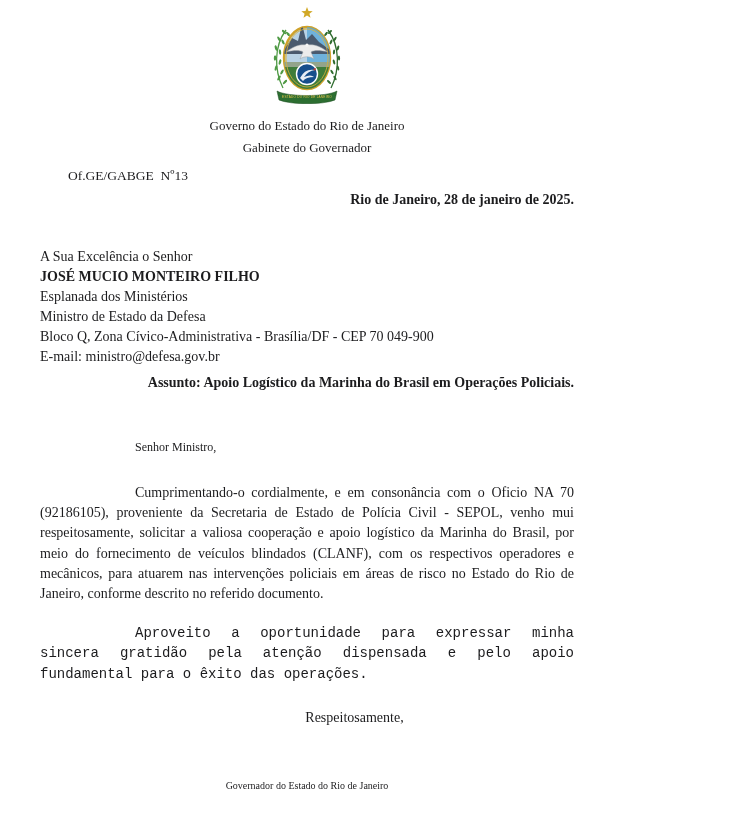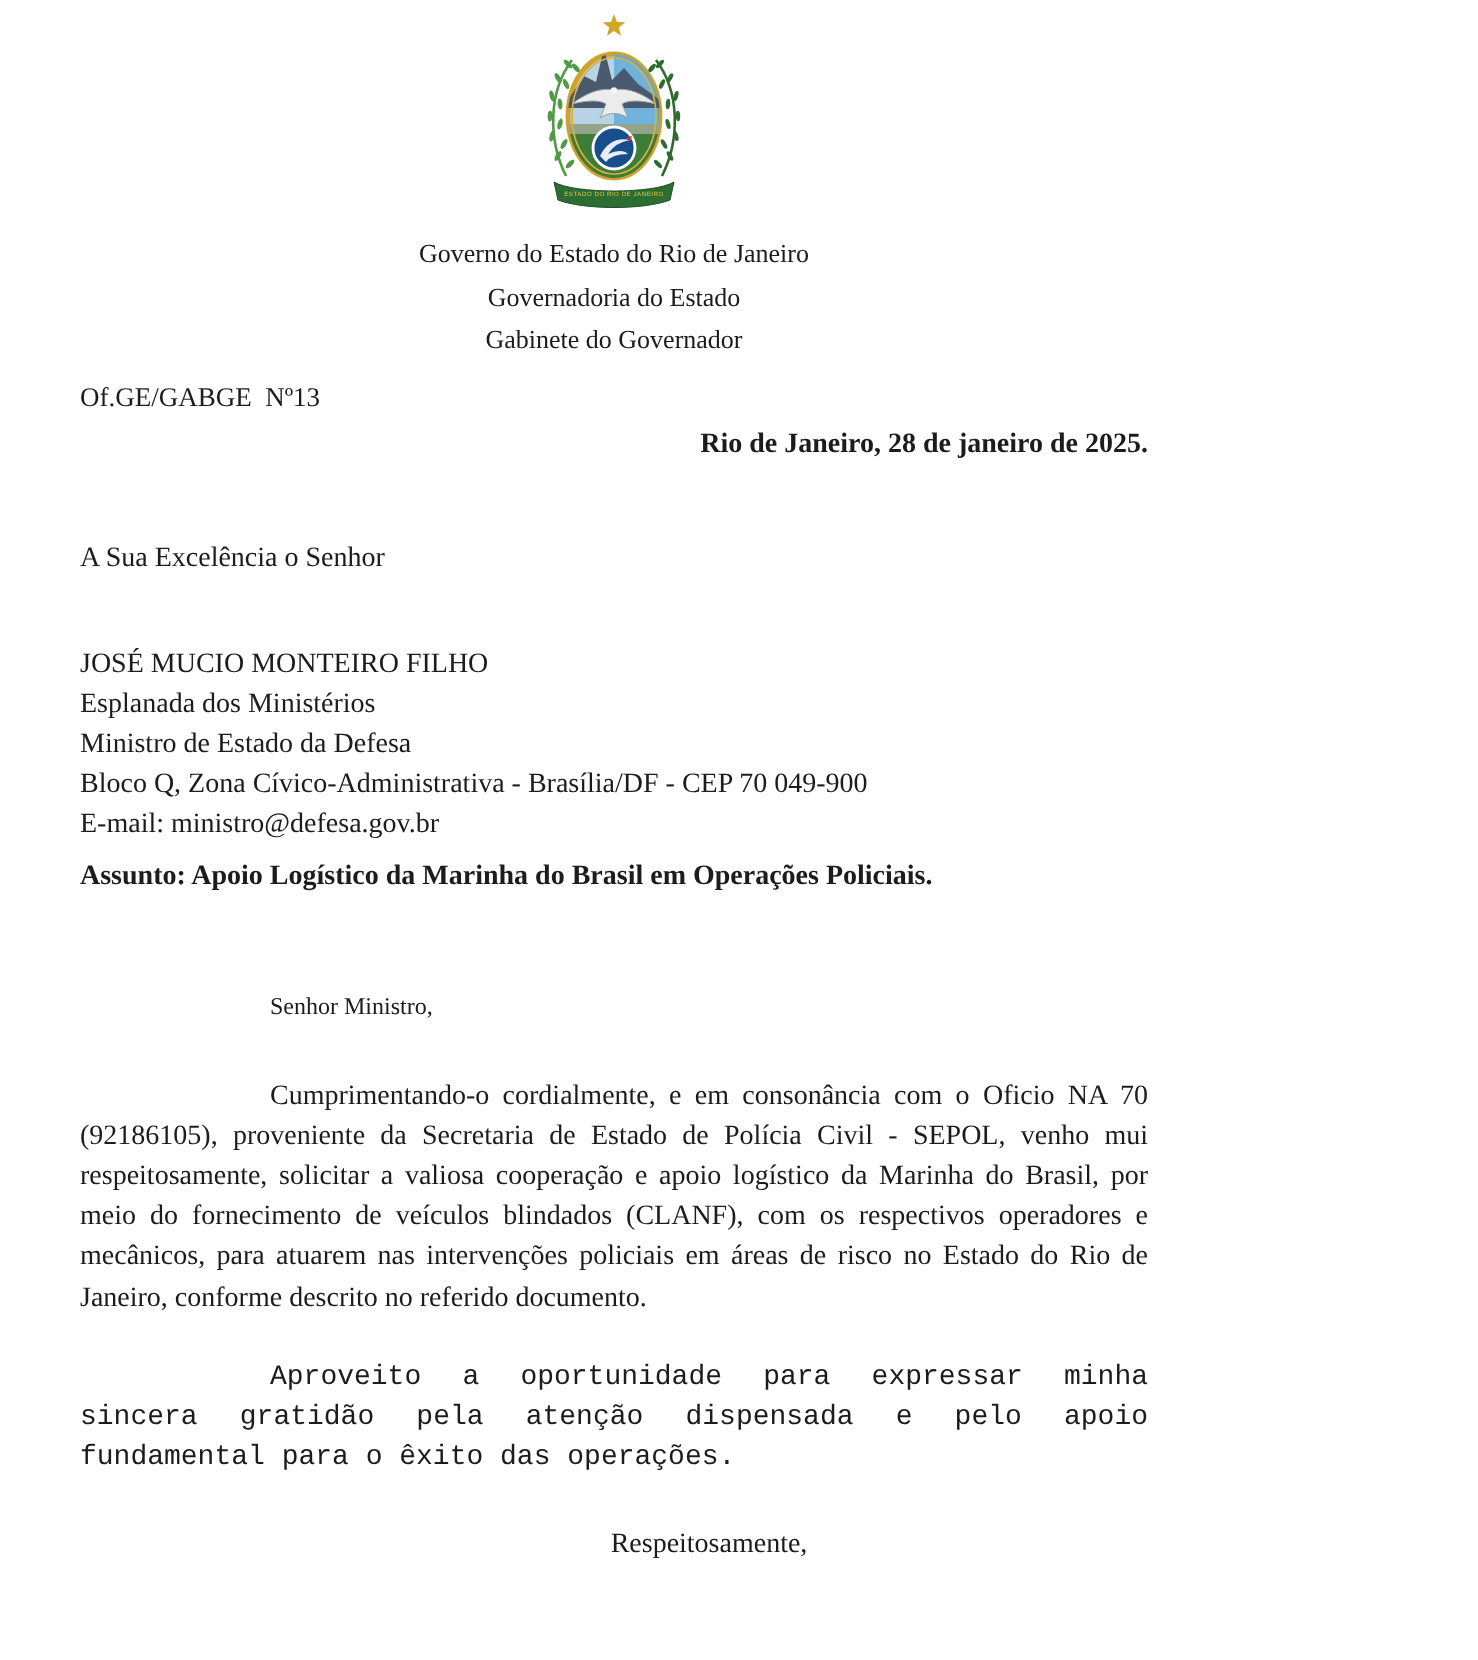--- a/index.html
+++ b/index.html
@@ -7,28 +7,28 @@
     width: 739px; height: 830px; overflow: hidden;
     font-family: "Liberation Serif", "DejaVu Serif", serif;
     color: #1c1c1e;
   }
   .page { padding: 4px 32px 0 40px; box-sizing: border-box; width: 606px; }
 
   .crest-wrap { width: 92px; margin: 0 auto; }
 
   .org-block { text-align: center; margin-top: 7px; font-size: 13px; line-height: 21.5px; }
 
-  .ref-line { margin-top: 10px; font-size: 13.5px; white-space: pre-wrap; }
+  .ref-line { margin-top: 10px; font-size: 13.5px; white-space: pre-wrap; margin-left: 28px; }
 
   .date-line { margin-top: 8px; text-align: right; font-size: 14px; font-weight: bold; }
 
   .addressee { margin-top: 39px; font-size: 14px; line-height: 20px; }
-  .addressee .bold { font-weight: normal; margin-top: 33px; }
+  .addressee .bold { font-weight: bold; }
 
-  .subject-line { margin-top: 8px; font-size: 14px; font-weight: bold; }
+  .subject-line { margin-top: 8px; font-size: 14px; font-weight: bold; text-align: right; }
 
   .greeting { margin-top: 49px; margin-left: 95px; font-size: 12px; }
 
   .body-para {
     margin: 0; margin-top: 28px;
     font-size: 14px; line-height: 20.2px;
     text-align: justify; text-indent: 95px;
   }
   .body-para.second { margin-top: 19px; font-family: Liberation Mono, monospace; }
 
@@ -103,21 +103,20 @@
 
       <g>
         <path d="M 15,87 C 25,93 65,93 75,87 L 73,96 C 60,101 30,101 17,96 Z" fill="#2c6e31" stroke="#1f4f23" stroke-width="0.5"></path>
         <text x="45" y="94.2" text-anchor="middle" font-size="3.1" letter-spacing="0.25" fill="#e6c34c" font-family="Liberation Sans, sans-serif">ESTADO DO RIO DE JANEIRO</text>
       </g>
     </svg>
   </div>
 
   <div class="org-block">
     <div>Governo do Estado do Rio de Janeiro</div>
-    <div>Governadoria do Estado</div>
     <div>Gabinete do Governador</div>
   </div>
 
   <div class="ref-line">Of.GE/GABGE  Nº13</div>
 
   <div class="date-line">Rio de Janeiro, 28 de janeiro de 2025.</div>
 
   <div class="addressee">
     <div>A Sua Excelência o Senhor</div>
     <div class="bold">JOSÉ MUCIO MONTEIRO FILHO</div>

